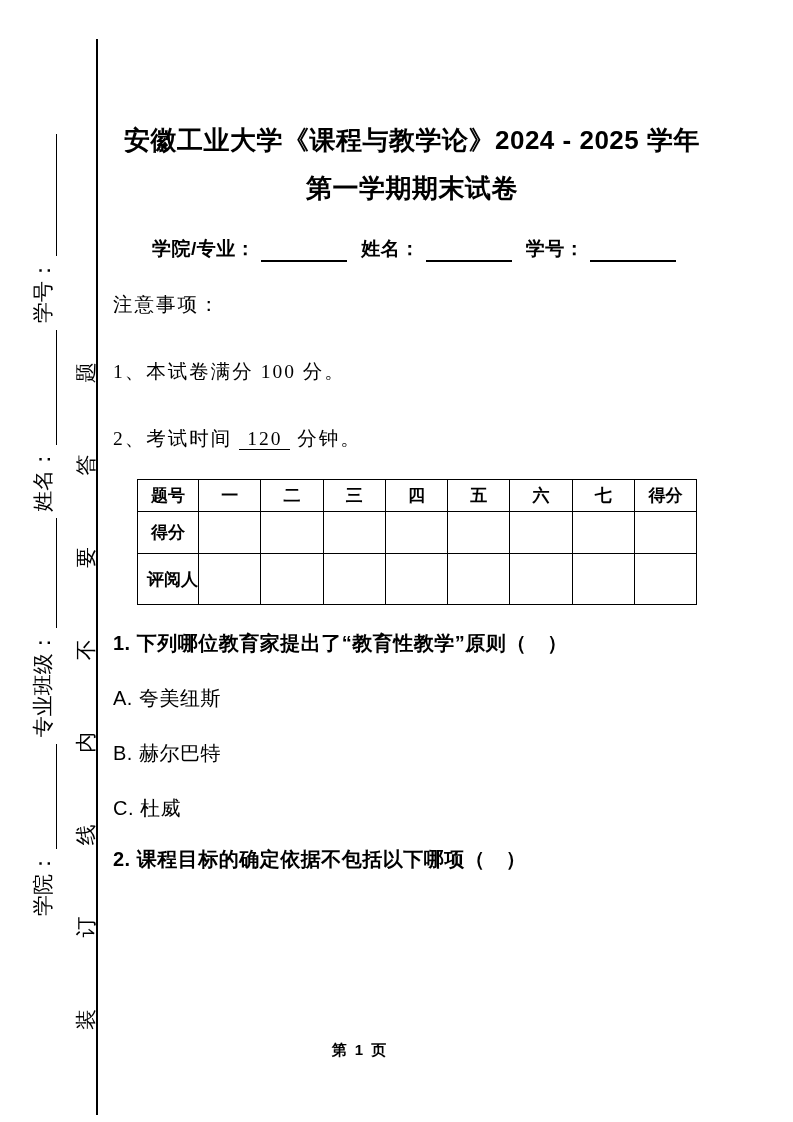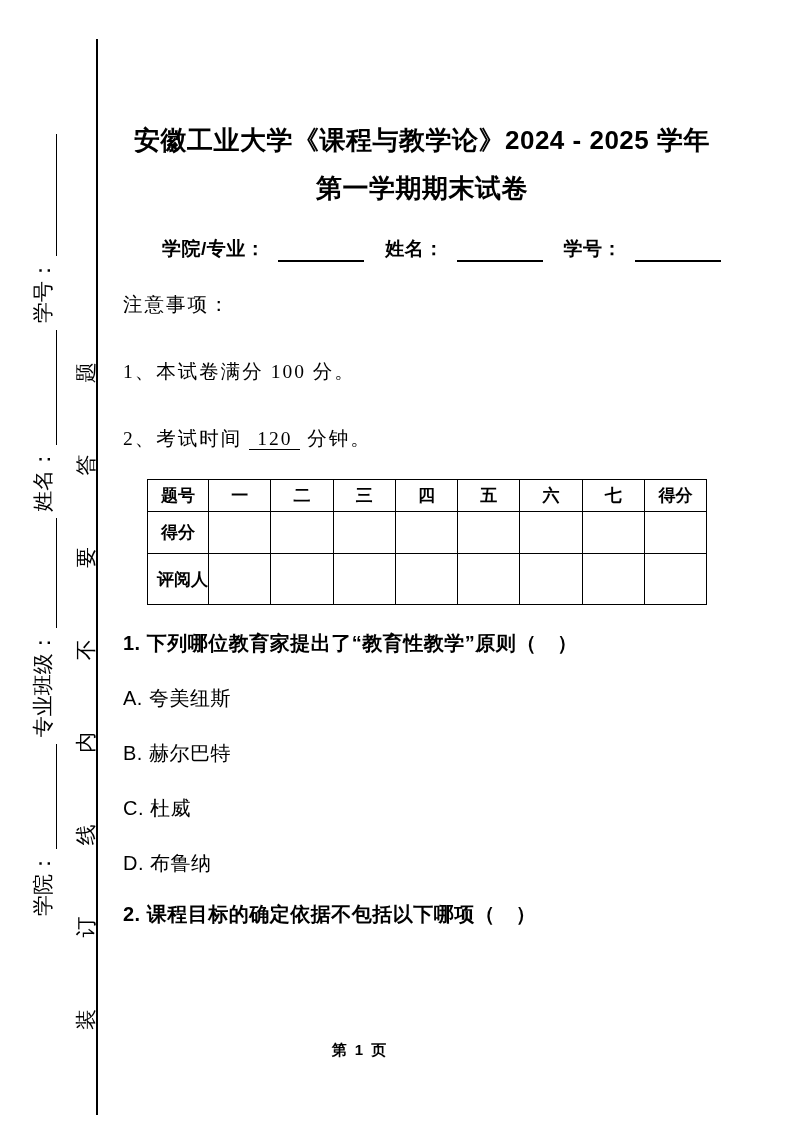--- a/index.html
+++ b/index.html
@@ -58,41 +58,40 @@
     display: flex;
     justify-content: space-between;
     align-items: center;
     font-family: "Liberation Serif", "DejaVu Serif", serif;
     font-size: 21px;
   }
 
   
   .main {
     position: absolute;
-    left: 123px;
+    left: 113px;
     top: 116px;
     width: 598px;
   }
   .paper-title {
     margin: 0;
     font-size: 26px;
     font-weight: 700;
     line-height: 48px;
     text-align: center;
     letter-spacing: 0.5px;
   }
   .fields-row {
     margin-top: 24px;
     padding-left: 39px;
     display: flex;
     align-items: flex-end;
     font-size: 19px;
     font-weight: 700;
     letter-spacing: 0.5px;
-    justify-content: space-between;
   }
   .field-blank {
     display: inline-block;
     width: 86px;
     border-bottom: 2px solid #000;
     height: 1.05em;
     margin: 0 14px 0 6px;
   }
   .field-blank.last { margin-right: 0; }
 
@@ -272,19 +271,18 @@
     </tr>
   </tbody>
     </table>
 
 
   <div class="question">1. 下列哪位教育家提出了“教育性教学”原则（　）</div>
 
   <div class="option">A. 夸美纽斯</div>
   <div class="option">B. 赫尔巴特</div>
   <div class="option">C. 杜威</div>
-  <div class="option">D. 布鲁纳</div>
 
   <div class="question">2. 课程目标的确定依据不包括以下哪项（　）</div>
 
 </div>
 
 <div class="page-footer">第 1 页</div>
 
 </body></html>

